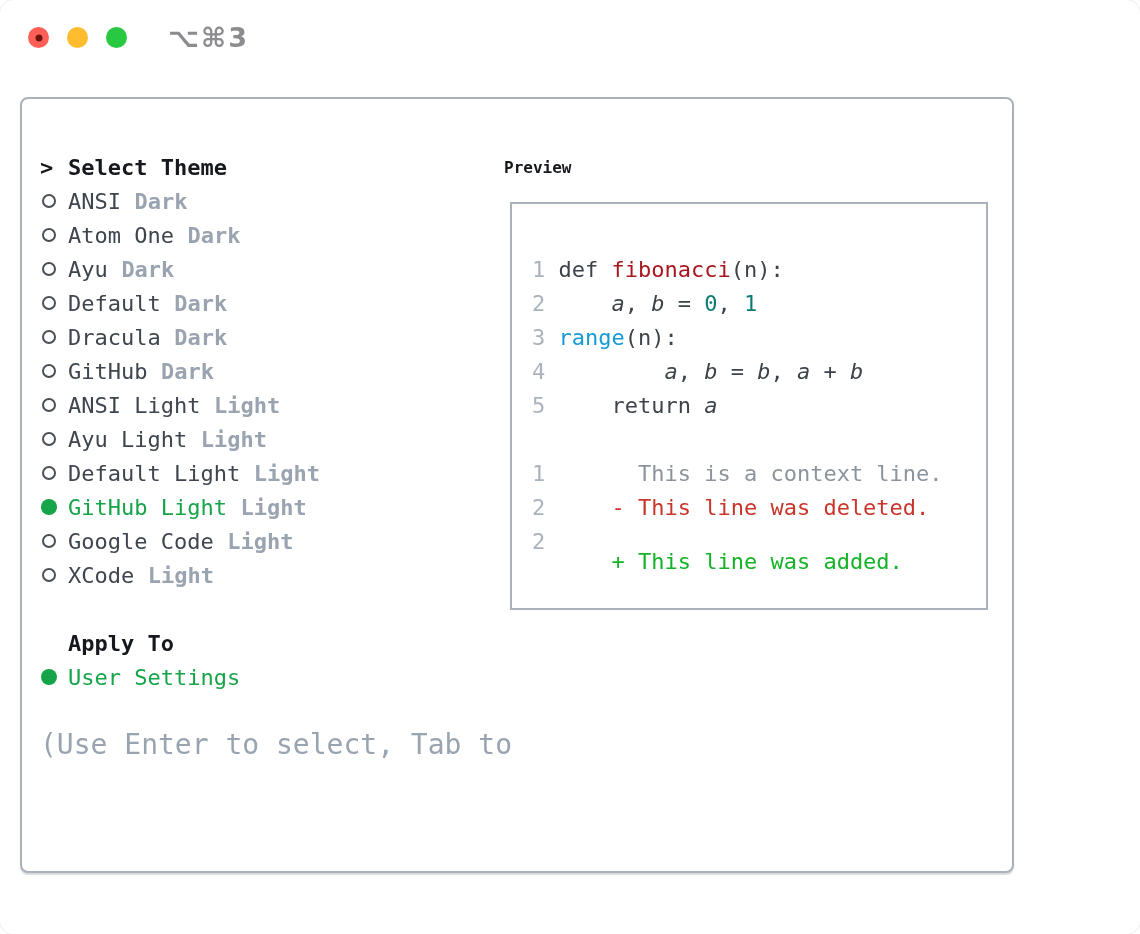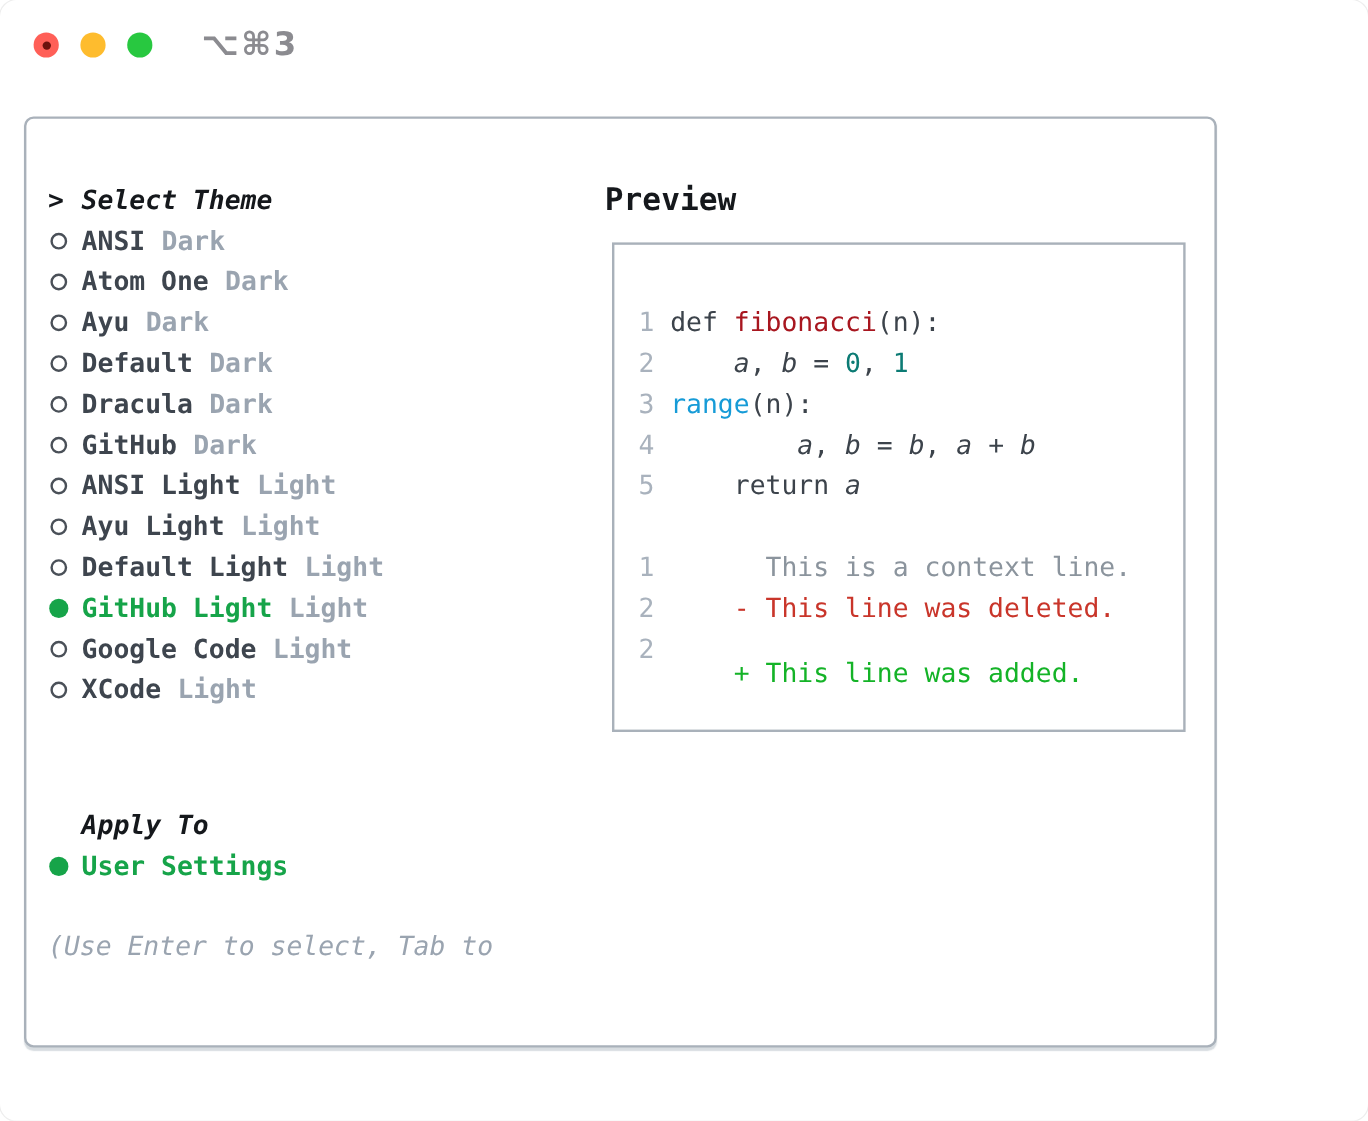--- a/index.html
+++ b/index.html
@@ -56,31 +56,31 @@
   .row { height:34px; display:flex; align-items:center; font-size:22px; white-space:pre; }
   .row .marker { flex:0 0 28px; display:flex; align-items:center; }
   .cursor-marker { font-weight:bold; color:var(--text-black); font-size:22px; }
   .radio {
     width:14px; height:14px; border:2px solid #4a5058; border-radius:50%;
     margin-left:2px; background:transparent;
   }
   .radio.sel {
     width:16px; height:16px; border:none; background:var(--accent-green); margin-left:1px;
   }
-  .row .label { color:var(--text-dark);font-weight:bold; }
-  .row.header .label { color:var(--text-black); font-weight:bold;font-style:italic; }
+  .row .label { color:var(--text-dark); }
+  .row.header .label { color:var(--text-black); font-weight:bold; }
   .row.selected .label { color:var(--accent-green); }
   .row .suffix { color:var(--text-muted); margin-left:0.62em;font-weight:bold; }
   .row.spacer { height:34px; }
-  .row.indent { padding-left:28px;margin-top:45px; }
-  .hint { font-size:22px; line-height:34px; color:var(--text-muted); white-space:pre;font-style:italic; }
+  .row.indent { padding-left:28px; }
+  .hint { font-size:28px; line-height:34px; color:var(--text-muted); white-space:pre; }
 
   
   .right-col { position:absolute; left:482px; top:51px; width:500px; }
-  .preview-title { height:34px; display:flex; align-items:center; font-size:26px; font-weight:bold; color:var(--text-black); }
+  .preview-title { height:34px; display:flex; align-items:center; font-size:16px; font-weight:bold; color:var(--text-black); }
   .preview-box {
     position:absolute; left:6px; top:52px; width:478px; height:408px;
     border:2px solid var(--border-gray); background:#ffffff;
     padding:48px 0 0 20px; overflow:hidden;
   }
   .cline { height:34px; font-size:22px; white-space:pre; display:flex; align-items:center; }
   .lnum { display:inline-block; width:2ch; color:var(--lnum-gray); }
   .s-code    { color:var(--code-default); }
   .s-func    { color:var(--code-red); }
   .s-var     { color:var(--code-default); font-style:italic; }

